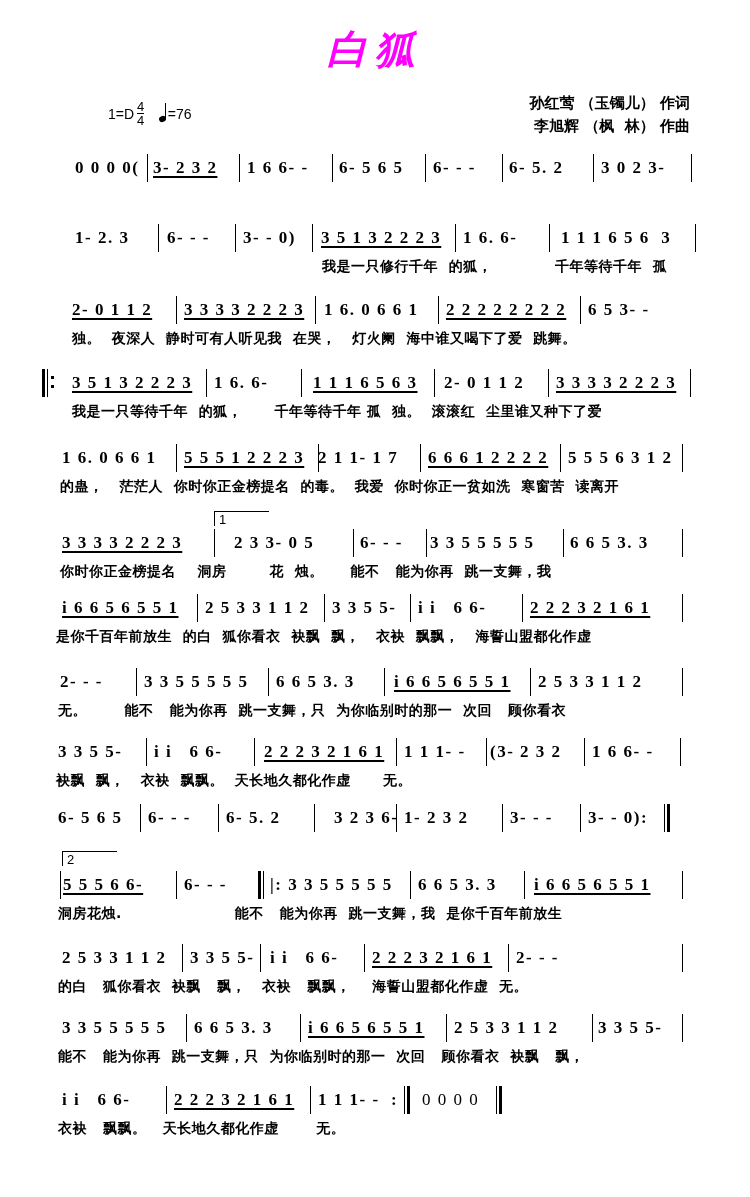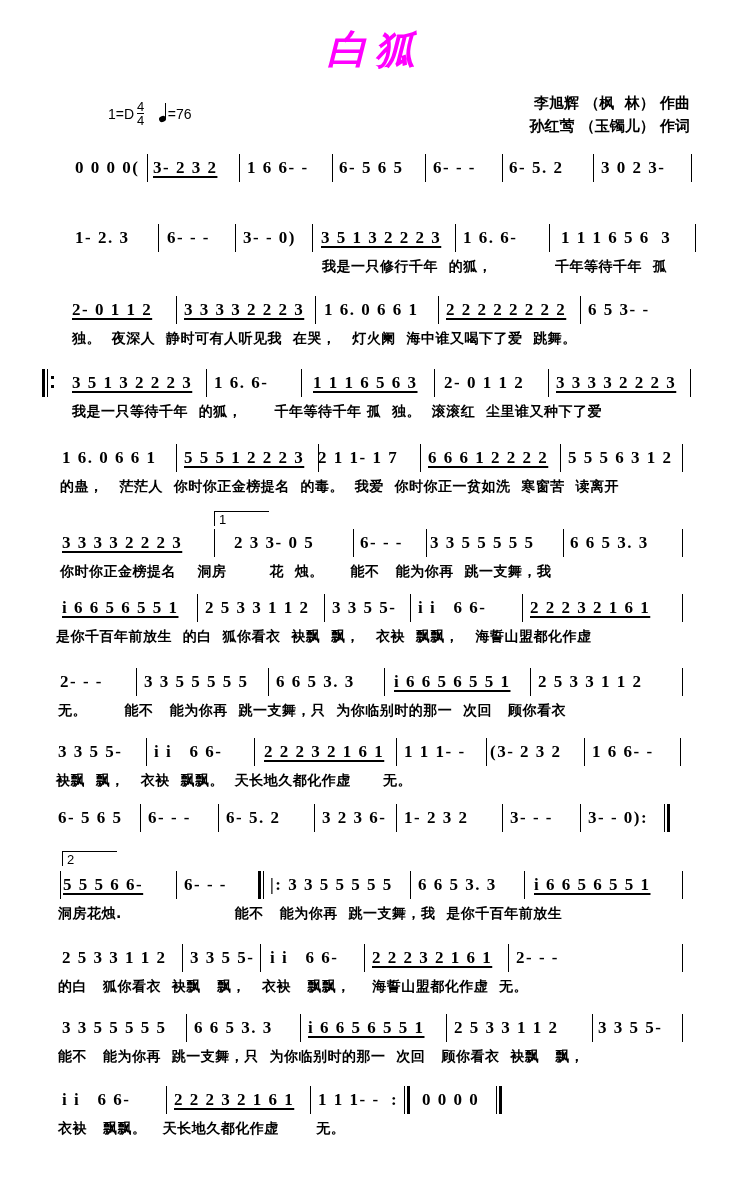--- a/index.html
+++ b/index.html
@@ -49,22 +49,22 @@
     <span>4</span>
   </span>
   <span class="tempo">
     <span class="note-head"></span>
       <span class="note-stem"></span>
     <span>=76</span>
   </span>
 </div>
 
 <div class="credits">
+  <div>孙红莺 （玉镯儿） 作词</div>
   <div>李旭辉 （枫  林） 作曲</div>
-  <div>孙红莺 （玉镯儿） 作词</div>
 </div>
 
 <div class="row" style="top:158px">
   <div class="notes" style="left:75px">
     <span class="seg" style="left:0">0 0 0 0(</span>
     <span class="bar" style="left:72px"></span>
     <span class="seg u" style="left:78px">3- 2 3 2</span>
     <span class="bar" style="left:164px"></span>
     <span class="seg" style="left:172px">1 6 6- -</span>
     <span class="bar" style="left:257px"></span>
@@ -221,21 +221,21 @@
 </div>
 
 <div class="row" style="top:808px">
   <div class="notes" style="left:58px">
     <span class="seg" style="left:0">6- 5 6 5</span>
     <span class="bar" style="left:82px"></span>
     <span class="seg" style="left:90px">6- - -</span>
     <span class="bar" style="left:160px"></span>
     <span class="seg" style="left:168px">6- 5. 2</span>
     <span class="bar" style="left:256px"></span>
-    <span class="seg" style="left:264px">3 2 3 6-</span>
+    <span class="seg" style="left:276px">3 2 3 6-</span>
     <span class="bar" style="left:338px"></span>
     <span class="seg" style="left:346px">1- 2 3 2</span>
     <span class="bar" style="left:444px"></span>
     <span class="seg" style="left:452px">3- - -</span>
     <span class="bar" style="left:522px"></span>
     <span class="seg" style="left:530px">3- - 0):</span>
     <div class="rep" style="left:606px">
       <span class="thin" style="left:0"></span>
         <span class="thick" style="left:3px"></span>
     </div>
@@ -299,20 +299,20 @@
   <div class="notes" style="left:62px">
     <span class="seg" style="left:0">i i   6 6-</span>
     <span class="bar" style="left:104px"></span>
     <span class="seg u" style="left:112px">2 2 2 3 2 1 6 1</span>
     <span class="bar" style="left:248px"></span>
     <span class="seg" style="left:256px">1 1 1- -  :</span>
     <div class="rep" style="left:342px">
       <span class="thin" style="left:0"></span>
         <span class="thick" style="left:3px"></span>
     </div>
-    <span class="seg" style="left:360px; font-weight:bold">0 0 0 0</span>
+    <span class="seg" style="left:360px; font-weight:normal">0 0 0 0</span>
     <div class="rep" style="left:434px">
       <span class="thin" style="left:0"></span>
         <span class="thick" style="left:3px"></span>
     </div>
   </div>
   <span class="lyr" style="left:58px">衣袂   飘飘。   天长地久都化作虚       无。</span>
 </div>
 
 </body></html>

